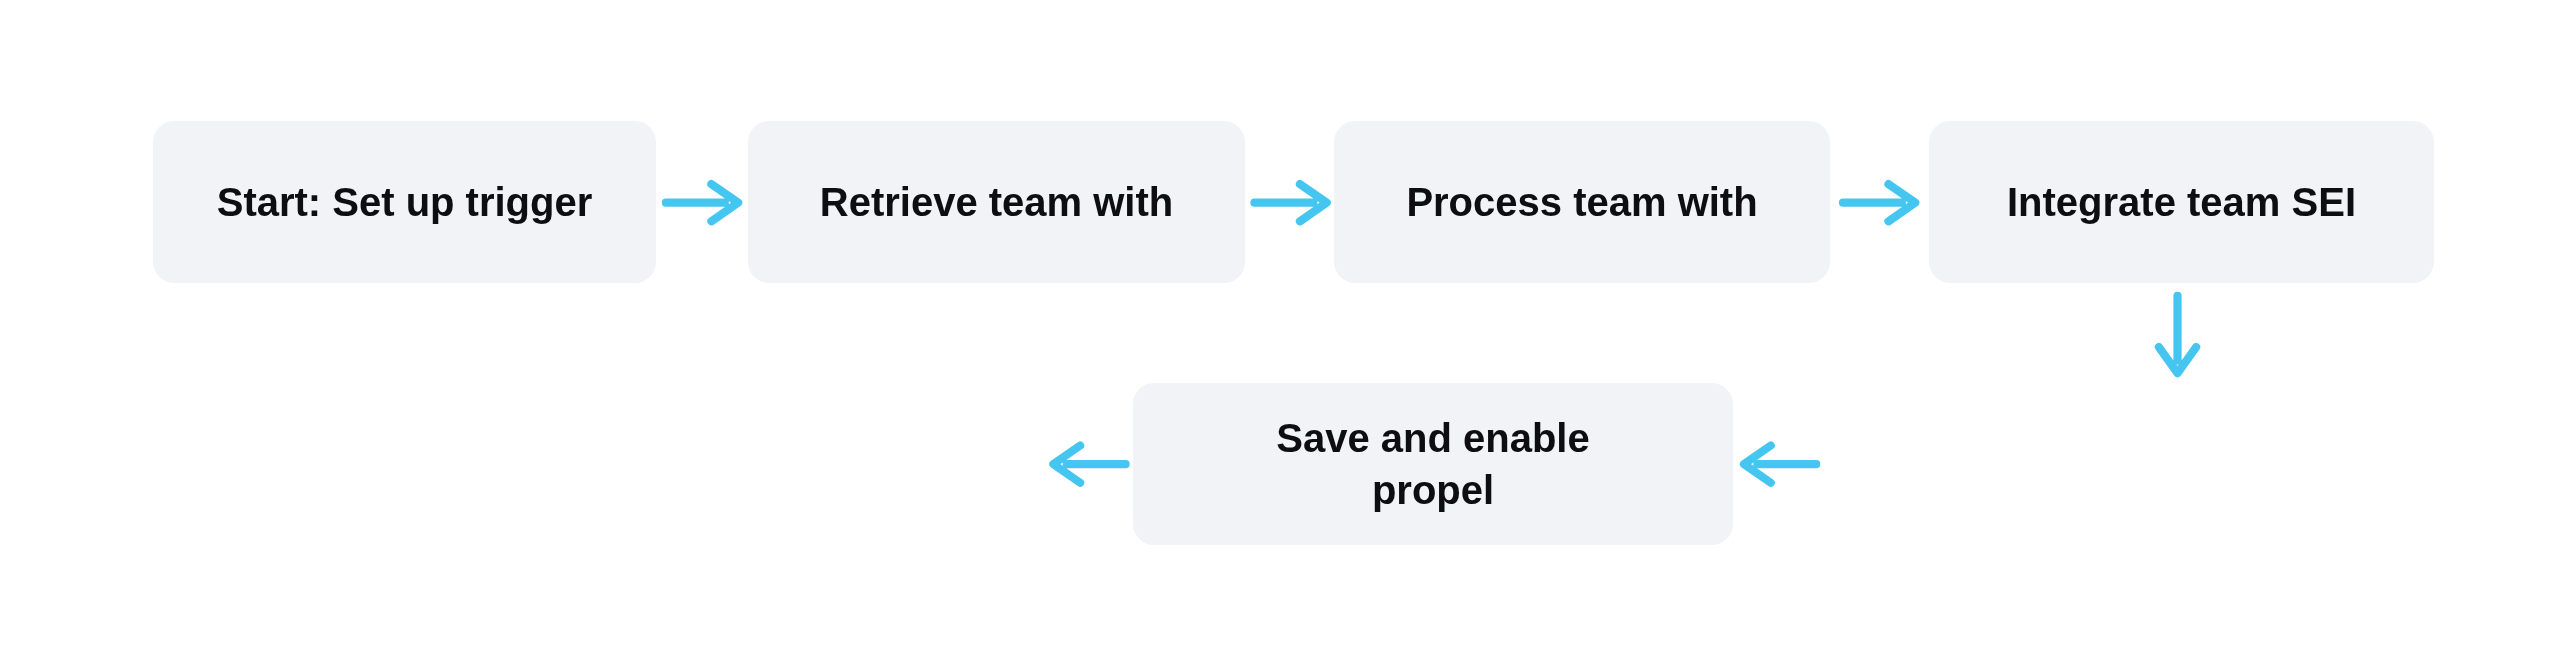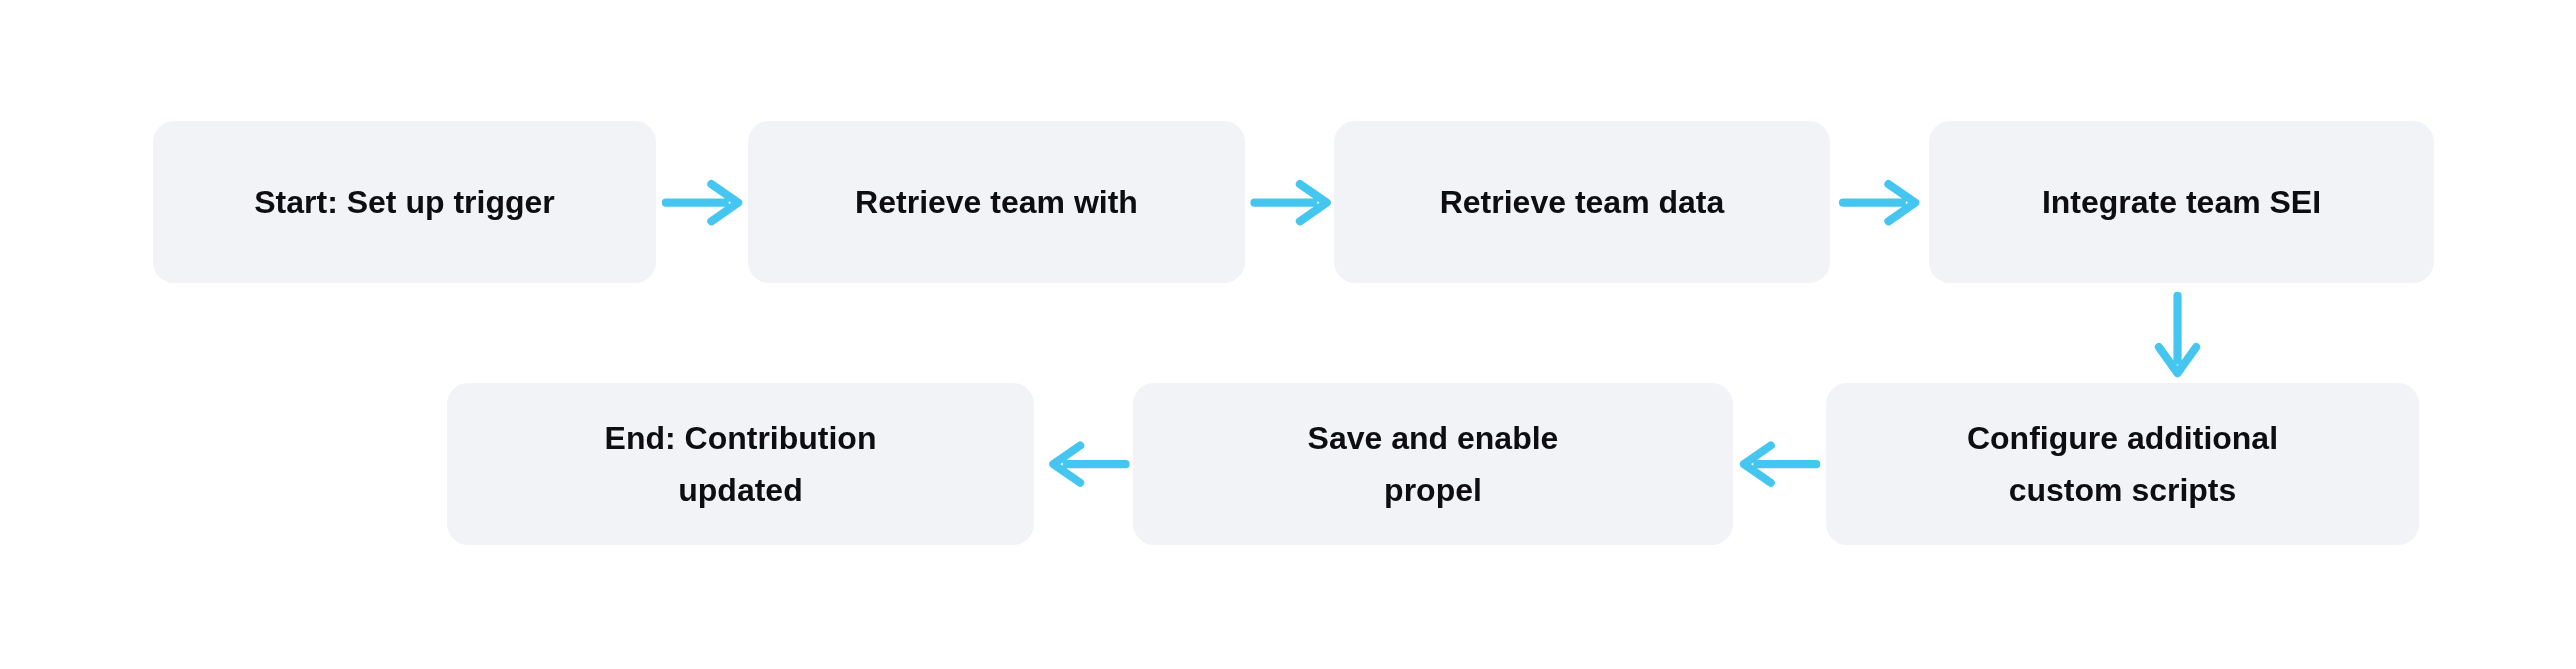--- a/index.html
+++ b/index.html
@@ -23,21 +23,21 @@
   }
   .node {
     position: absolute;
     background: var(--node-fill);
     border-radius: 21px;
     display: flex;
     align-items: center;
     justify-content: center;
     text-align: center;
     font-weight: 700;
-    font-size: 32px;
+    font-size: 40px;
     line-height: 52px;
     color: var(--node-text);
     white-space: pre-line;
     letter-spacing: 0px;
   }
   .edges {
     position: absolute;
     left: 0; top: 0;
     width: 2576px;
     height: 669px;
@@ -53,32 +53,28 @@
 </style>
 </head>
 <body>
 
 <div class="canvas">
 
   <div class="node" style="left:153px;  top:121px; width:503px; height:162px;">Start: Set up trigger</div>
 
   <div class="node" style="left:748px; top:121px; width:497px; height:162px;">Retrieve team with</div>
 
-  <div class="node" style="left:1334px; top:121px; width:496px; height:162px;">Retrieve team data</div>
+  <div class="node" style="left:1334px; top:121px; width:496px; height:162px;">Process team with</div>
 
   <div class="node" style="left:1929px; top:121px; width:505px; height:162px;">Integrate team SEI</div>
 
-  <div class="node" style="left:1826px; top:383px; width:593px; height:162px;">Configure additional
-custom scripts</div>
 
   <div class="node" style="left:1133px; top:383px; width:600px; height:162px;">Save and enable
 propel</div>
 
-  <div class="node" style="left:447px;  top:383px; width:587px; height:162px;">End: Contribution
-updated</div>
 
   <svg class="edges" viewBox="0 0 3456 898">
 
     <path d="M 893 272 L 972 272 M 954 247 L 990 272 L 954 297"></path>
 
     <path d="M 1683 272 L 1762 272 M 1744 247 L 1780 272 L 1744 297"></path>
 
     <path d="M 2473 272 L 2552 272 M 2534 247 L 2570 272 L 2534 297"></path>
 
     <path d="M 2922 397 L 2922 484 M 2897 466 L 2922 501 L 2947 466"></path>

